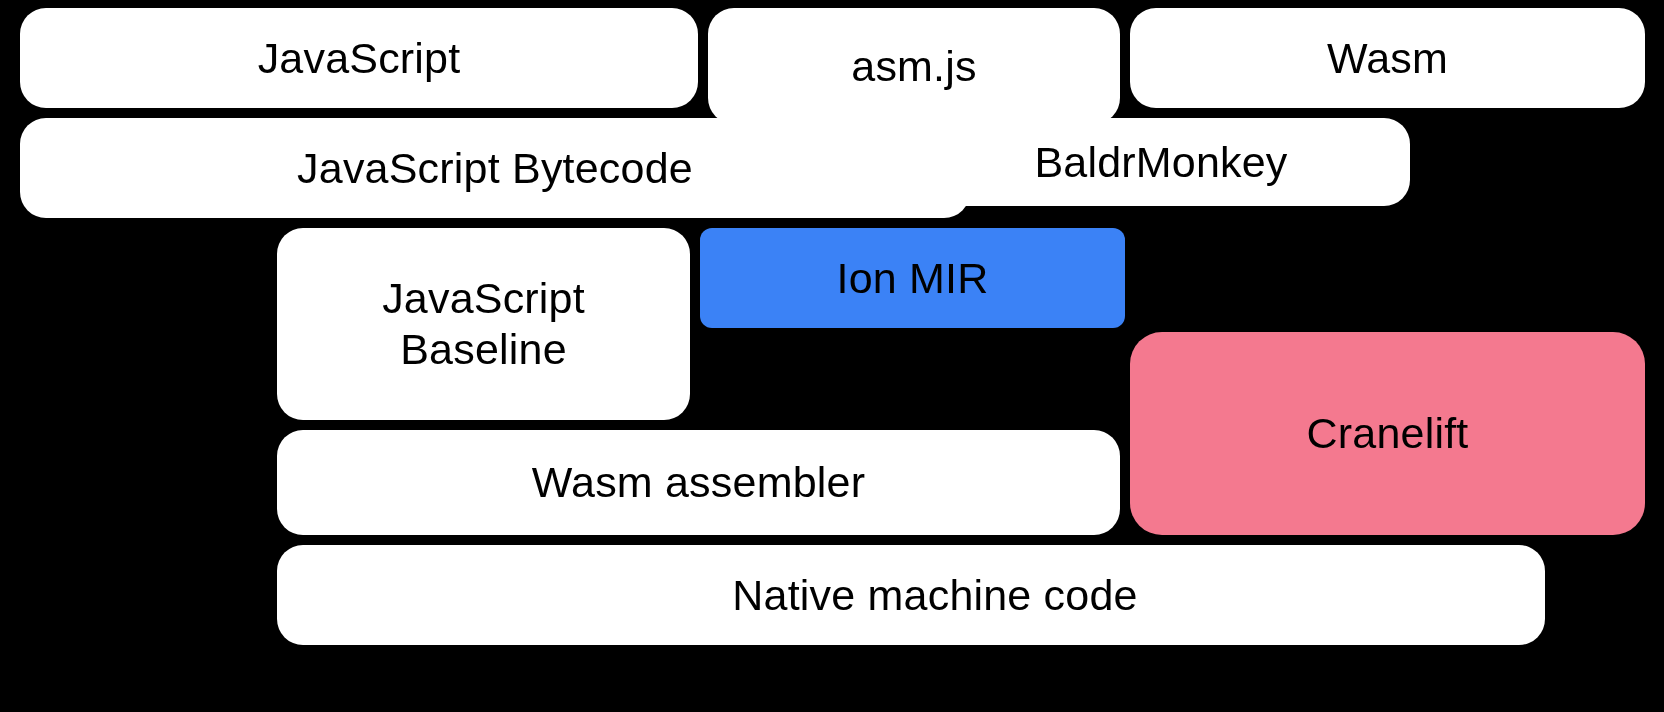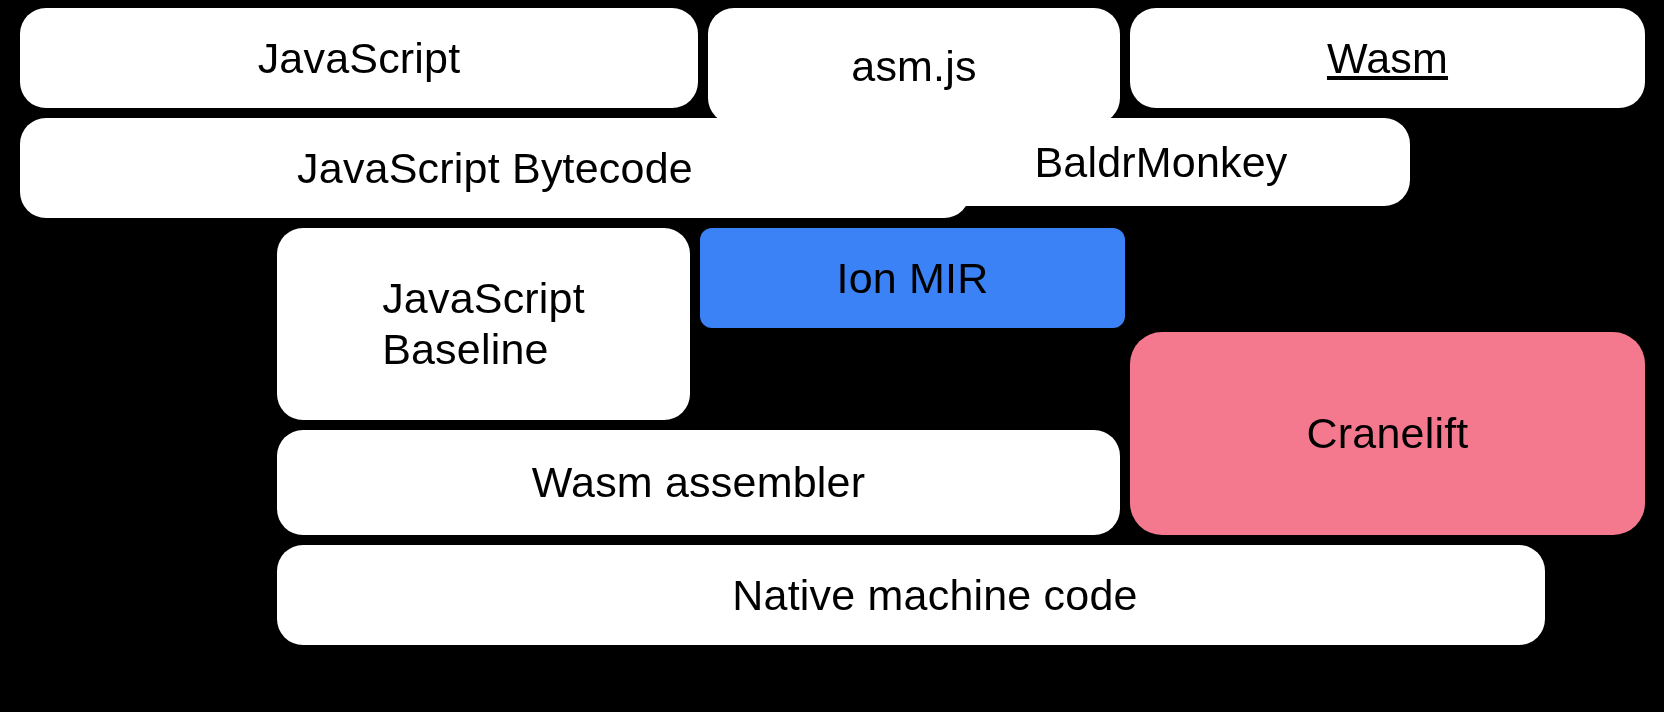--- a/index.html
+++ b/index.html
@@ -16,38 +16,38 @@
     overflow: hidden;
     font-family: "Liberation Sans", "DejaVu Sans", sans-serif;
   }
   .box {
     position: absolute;
     box-sizing: border-box;
     border-radius: 26px;
     display: flex;
     align-items: center;
     justify-content: center;
-    text-align: left;
+    text-align: center;
     color: #000000;
     font-size: 43px;
     font-weight: 400;
     line-height: 1.18;
     letter-spacing: 0.2px;
     white-space: pre-line;
     user-select: none;
   }
   .box.white   { background: #ffffff; }
   .box.grey    { background: #e9e9e9; }
   .box.green   { background: #3b82f6; border-radius: 12px; }
   .box.pink    { background: #f4798f; border-radius: 32px; }
 
   
   #b-javascript      { left: 20px;   top: 8px;   width: 678px; height: 100px; }
   #b-asmjs           { left: 708px;  top: 8px;   width: 412px; height: 116px; }
-  #b-wasm            { left: 1130px; top: 8px;   width: 515px; height: 100px; text-decoration: underline; }
+  #b-wasm            { left: 1130px; top: 8px;   width: 515px; height: 100px; }
 
   
   #b-js-bytecode     { left: 20px;   top: 118px; width: 950px; height: 100px; }
   #b-baldrmonkey     { left: 912px;  top: 118px; width: 498px; height: 88px; }
 
   
   #b-interpreter     { left: 20px;   top: 228px; width: 245px; height: 307px; }
   #b-js-baseline     { left: 277px;  top: 228px; width: 413px; height: 192px; }
   #b-ion-mir         { left: 700px;  top: 228px; width: 425px; height: 100px; }
   #b-ion-lir         { left: 700px;  top: 332px; width: 425px; height: 93px;  }

